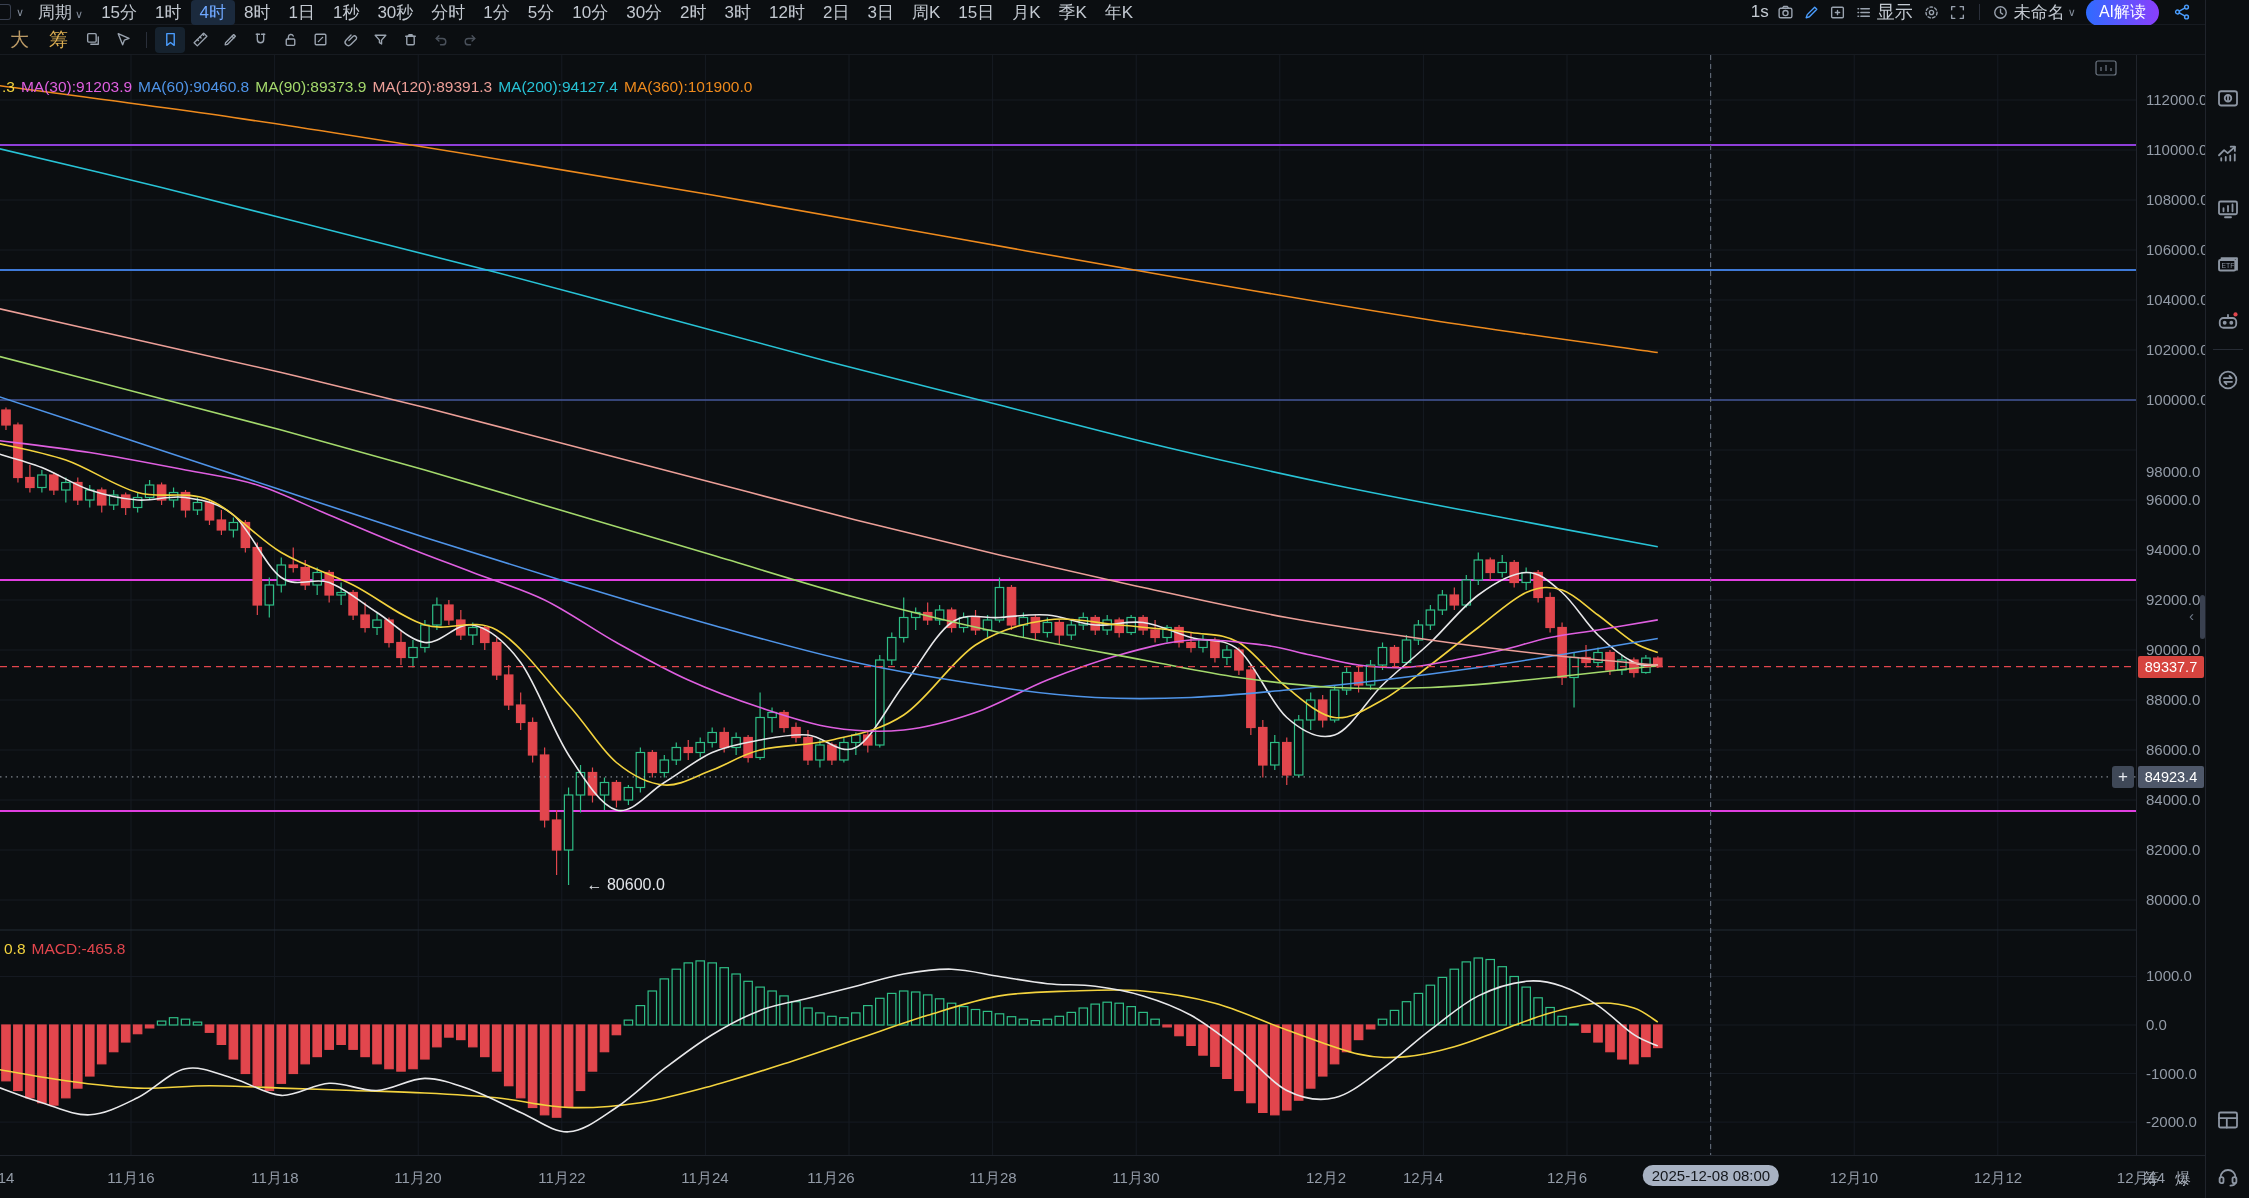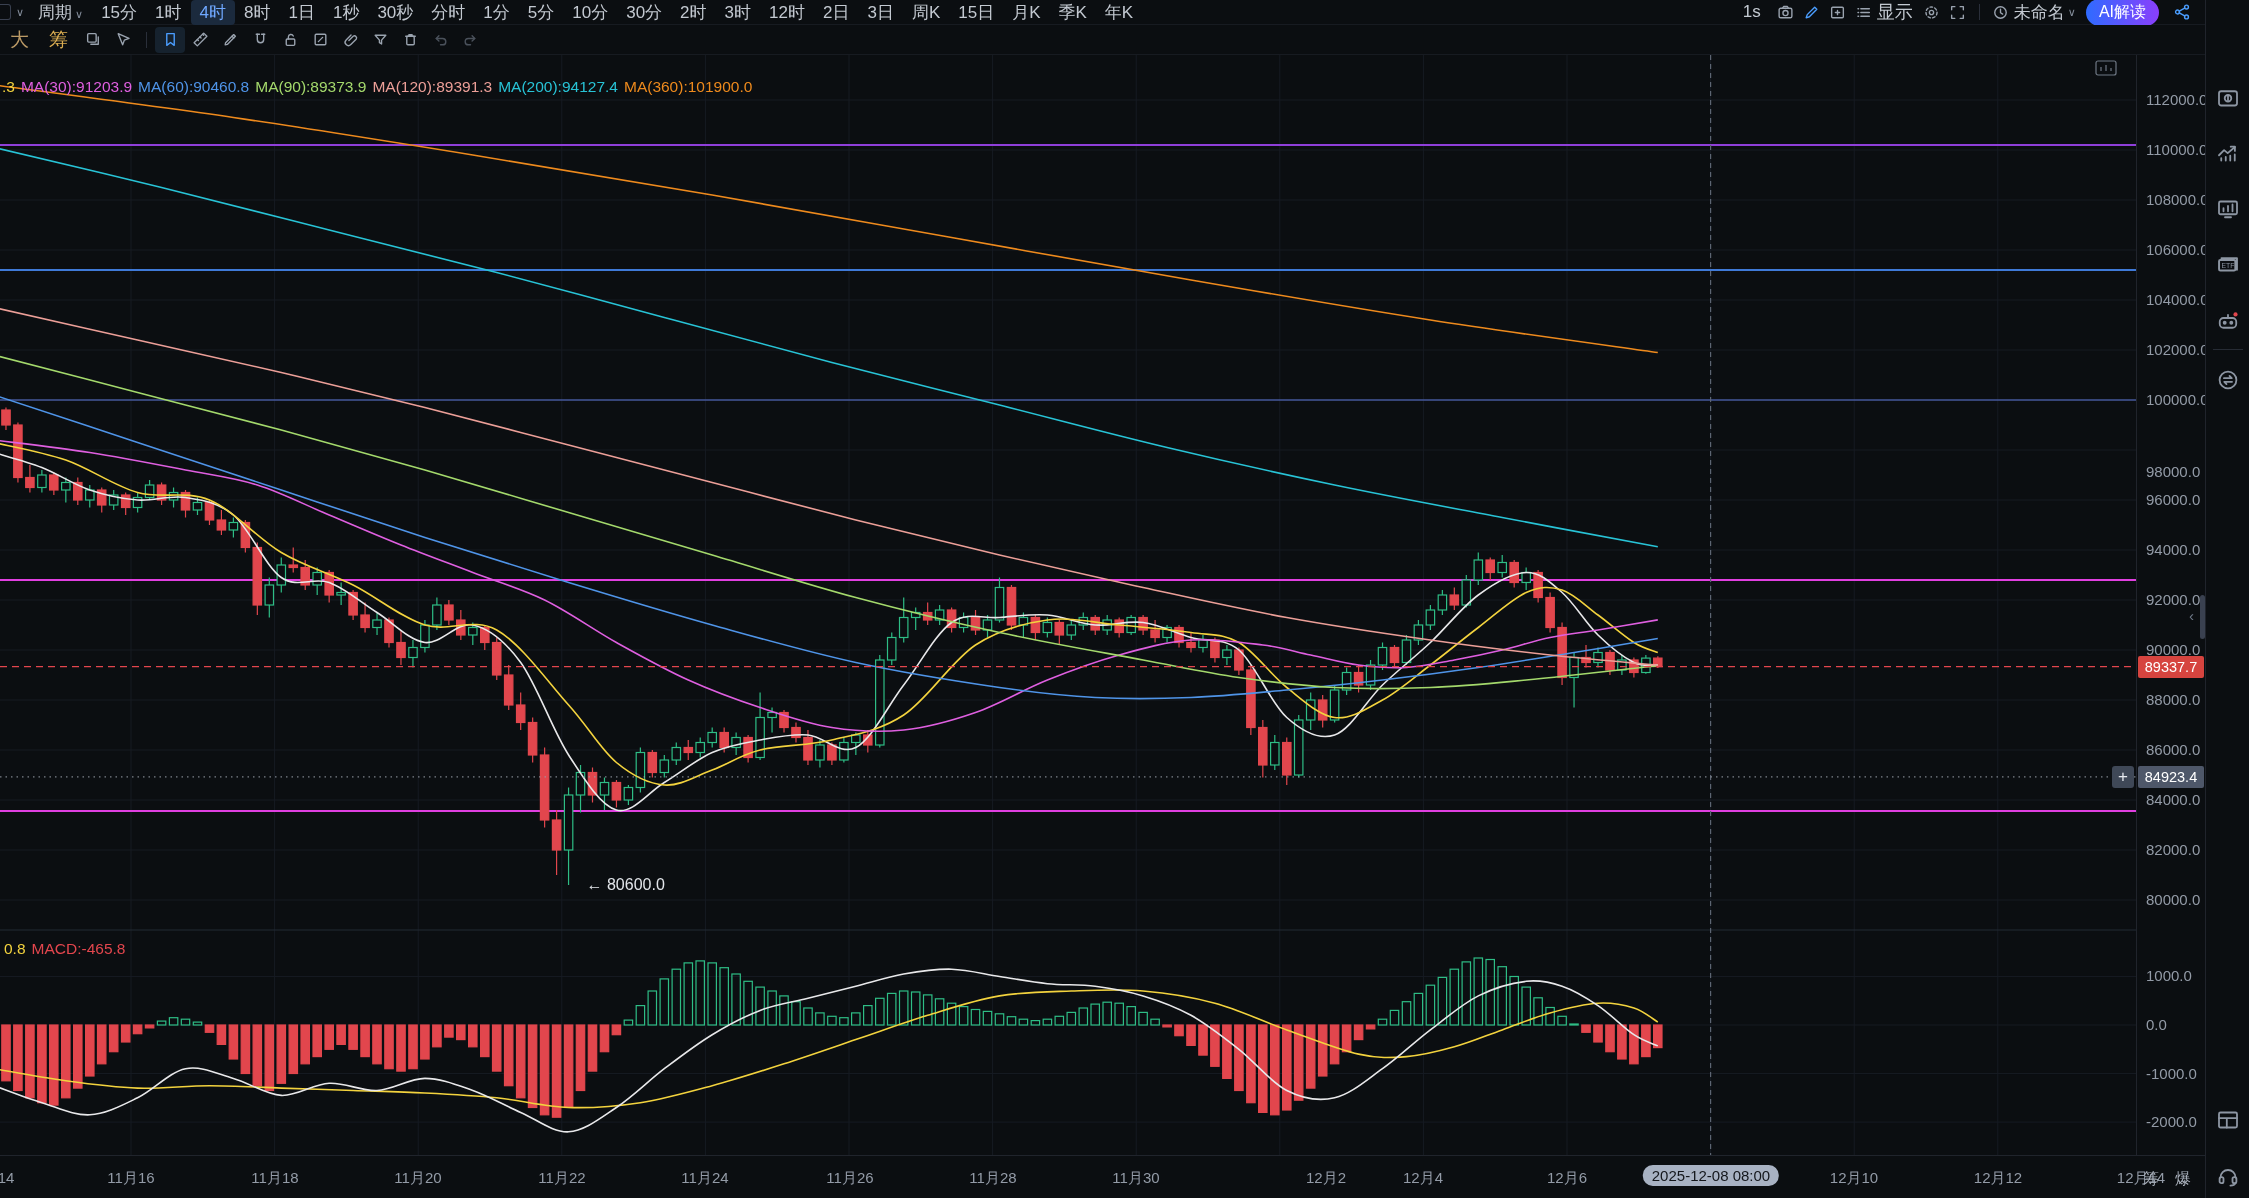--- a/index.html
+++ b/index.html
@@ -585,21 +585,21 @@
         <span class="tf">12时</span>
         <span class="tf">2日</span>
         <span class="tf">3日</span>
         <span class="tf">周K</span>
         <span class="tf">15日</span>
         <span class="tf">月K</span>
         <span class="tf">季K</span>
         <span class="tf">年K</span>
       </span>
     <span class="tbspacer"></span>
-    <span class="tlabel" style="margin-right:12px">1s</span>
+    <span class="tlabel" style="margin-right:4px">1s</span>
     <span class="ticon">
         <svg width="17" height="17" viewBox="0 0 16 16">
           <path d="M5.2 4l1-1.6h3.6L10.8 4"></path>
           <rect x="2" y="4" width="12" height="9" rx="1.5"></rect>
           <circle cx="8" cy="8.5" r="2.4"></circle>
         </svg>
       </span>
     <span class="ticon" style="color:#4b9eff">
         <svg width="17" height="17" viewBox="0 0 16 16">
           <path d="M3 13l1-3 7-7 2 2-7 7-3 1z"></path>
@@ -767,21 +767,21 @@
       <div class="collapse-ch" style="top:552px">‹</div>
     </div>
 
   <div class="time-axis" id="time-axis">
       <span class="ta-label" style="left:6px">14</span>
       <span class="ta-label" style="left:131px">11月16</span>
       <span class="ta-label" style="left:275px">11月18</span>
       <span class="ta-label" style="left:418px">11月20</span>
       <span class="ta-label" style="left:562px">11月22</span>
       <span class="ta-label" style="left:705px">11月24</span>
-      <span class="ta-label" style="left:850px">11月26</span>
+      <span class="ta-label" style="left:831px">11月26</span>
       <span class="ta-label" style="left:993px">11月28</span>
       <span class="ta-label" style="left:1136px">11月30</span>
       <span class="ta-label" style="left:1326px">12月2</span>
       <span class="ta-label" style="left:1423px">12月4</span>
       <span class="ta-label" style="left:1567px">12月6</span>
       <span class="ta-badge" style="left:1711px">2025-12-08 08:00</span>
       <span class="ta-label" style="left:1854px">12月10</span>
       <span class="ta-label" style="left:1998px">12月12</span>
       <span class="ta-label" style="left:2141px">12月14</span>
       <span class="ta-corner" style="left:2143px">筹</span>

